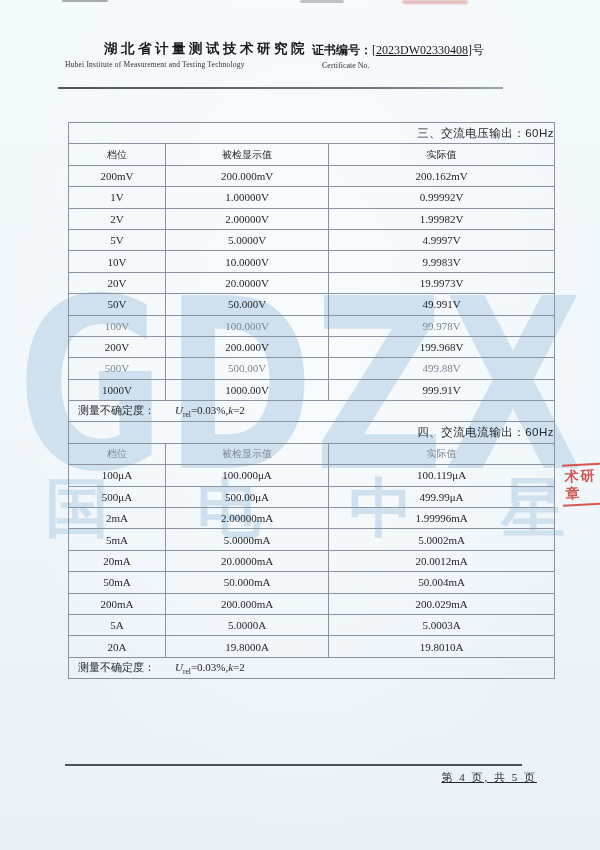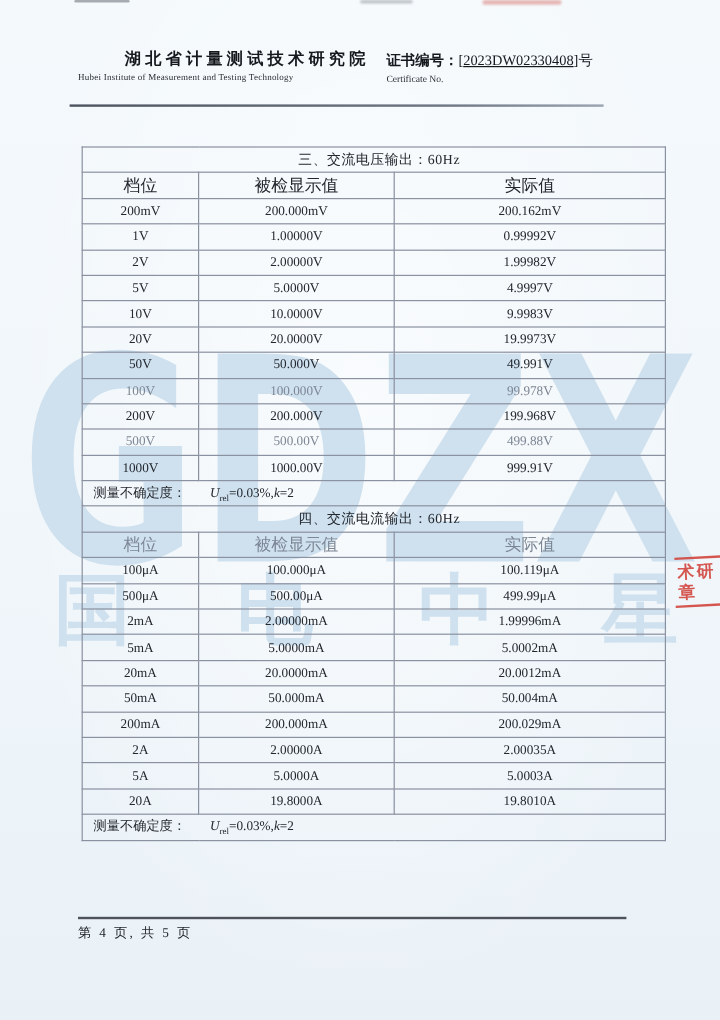--- a/index.html
+++ b/index.html
@@ -20,50 +20,50 @@
 
   
   .watermark { position:absolute; left:0; top:0; z-index:1; pointer-events:none; }
 
   
   .hdr-cn { position:absolute; left:64px; top:40px; z-index:2;
             font-family:"Liberation Sans", sans-serif; font-weight:bold;
             font-size:13.5px; letter-spacing:3.5px; color:#15181d;margin-left:40px; }
   .hdr-en { position:absolute; left:65px; top:60px; z-index:2;
             font-size:7.5px; color:#2b2f35; letter-spacing:.2px; }
-  .cert-line { position:absolute; left:322px; top:42px; z-index:2; font-size:12px; color:#15181d; }
+  .cert-line { position:absolute; left:312px; top:42px; z-index:2; font-size:12px; color:#15181d; }
   .cert-label { font-family:"Liberation Sans", sans-serif; font-weight:bold; }
   .cert-number { text-decoration:underline; }
   .cert-en { position:absolute; left:322px; top:61px; z-index:2; font-size:8px; color:#2b2f35; }
   .hdr-rule { position:absolute; left:58px; top:87px; width:445px; height:2px; z-index:2;
               background:linear-gradient(90deg,#4d545e,#6d7683 70%,#9aa3b0); }
 
   
   .table-wrap { position:absolute; left:68px; top:122px; z-index:2; }
   table.results { border-collapse:collapse; table-layout:fixed; width:486px;
                   background:transparent; }
   table.results td {
     border:1px solid #8a91a0; height:20.4px; padding:0;
     font-size:11px; text-align:center; color:#23272e; overflow:hidden;
   }
-  tr.section-row td { text-align:center; padding-left:9px; font-size:11.5px;
-                      font-family:Liberation Serif, serif; letter-spacing:.5px; }
-  tr.head-row td { font-size:14px; font-family:Liberation Sans, sans-serif; }
+  tr.section-row td { text-align:right; padding-left:9px; font-size:11.5px;
+                      font-family:Liberation Sans, sans-serif; letter-spacing:.5px; }
+  tr.head-row td { font-size:10px; font-family:Liberation Sans, sans-serif; }
   tr.unc-row td { text-align:left; padding-left:9px; font-size:11px;
                   font-family:"Liberation Sans", sans-serif; }
   tr.unc-row .formula { font-family:"Liberation Serif", serif;margin-left:20px; }
   tr.unc-row i { font-family:"Liberation Serif", serif; }
   tr.unc-row sub { font-size:7.5px; }
   td.faded, tr.faded td { color:#7d8694; }
 
   
   .footer-rule { position:absolute; left:65px; top:764px; width:457px; height:1.5px;
                  background:#4d525b; z-index:2; }
-  .footer-text { position:absolute; left:65px; top:770px; width:457px; z-index:2;
-                 text-align:left; font-size:11px; letter-spacing:2px; color:#23272e; }
+  .footer-text { position:absolute; left:80px; top:770px; width:457px; z-index:2;
+                 text-align:right; font-size:11px; letter-spacing:2px; color:#23272e;text-decoration:underline; }
 
   
   .stamp { position:absolute; right:-2px; top:460px; width:40px; height:56px;
            overflow:hidden; z-index:3; }
   .stamp-inner { width:64px; margin-top:3px; transform:rotate(-3deg);
                  border-top:2.5px solid #d1453c; border-bottom:2.5px solid #d1453c;
                  padding:2px 0 2px 3px; color:#d1453c; opacity:.9;
                  font-family:"Liberation Sans", sans-serif; font-weight:bold; }
   .stamp-line { font-size:14px; line-height:17px; letter-spacing:2px; white-space:nowrap; }
 </style>
@@ -200,25 +200,20 @@
             <td>50mA</td>
             <td>50.000mA</td>
             <td>50.004mA</td>
           </tr>
           <tr class="data-row">
             <td>200mA</td>
             <td>200.000mA</td>
             <td>200.029mA</td>
           </tr>
           <tr class="data-row">
-            <td>2A</td>
-            <td>2.00000A</td>
-            <td>2.00035A</td>
-          </tr>
-          <tr class="data-row">
             <td>5A</td>
             <td>5.0000A</td>
             <td>5.0003A</td>
           </tr>
           <tr class="data-row">
             <td>20A</td>
             <td>19.8000A</td>
             <td>19.8010A</td>
           </tr>
           <tr class="unc-row">

